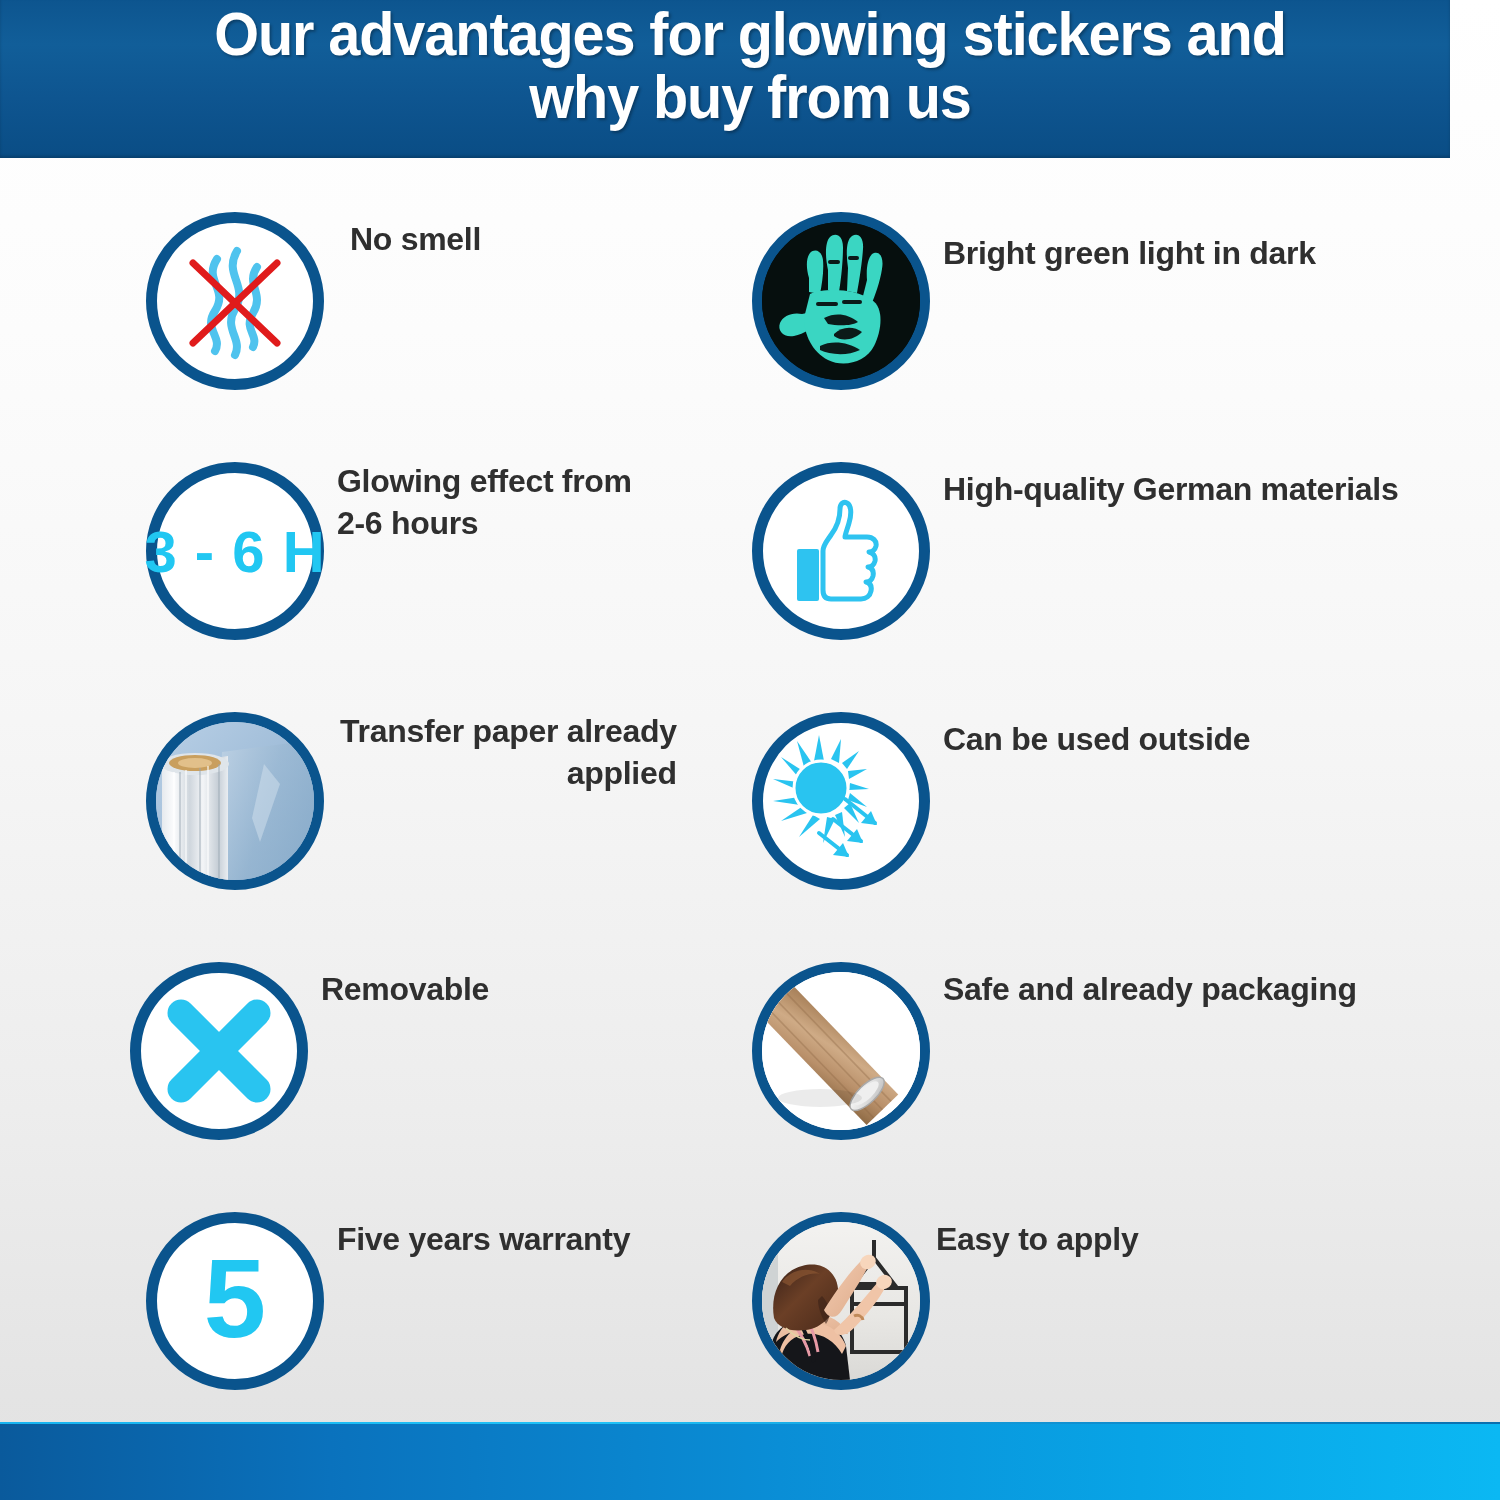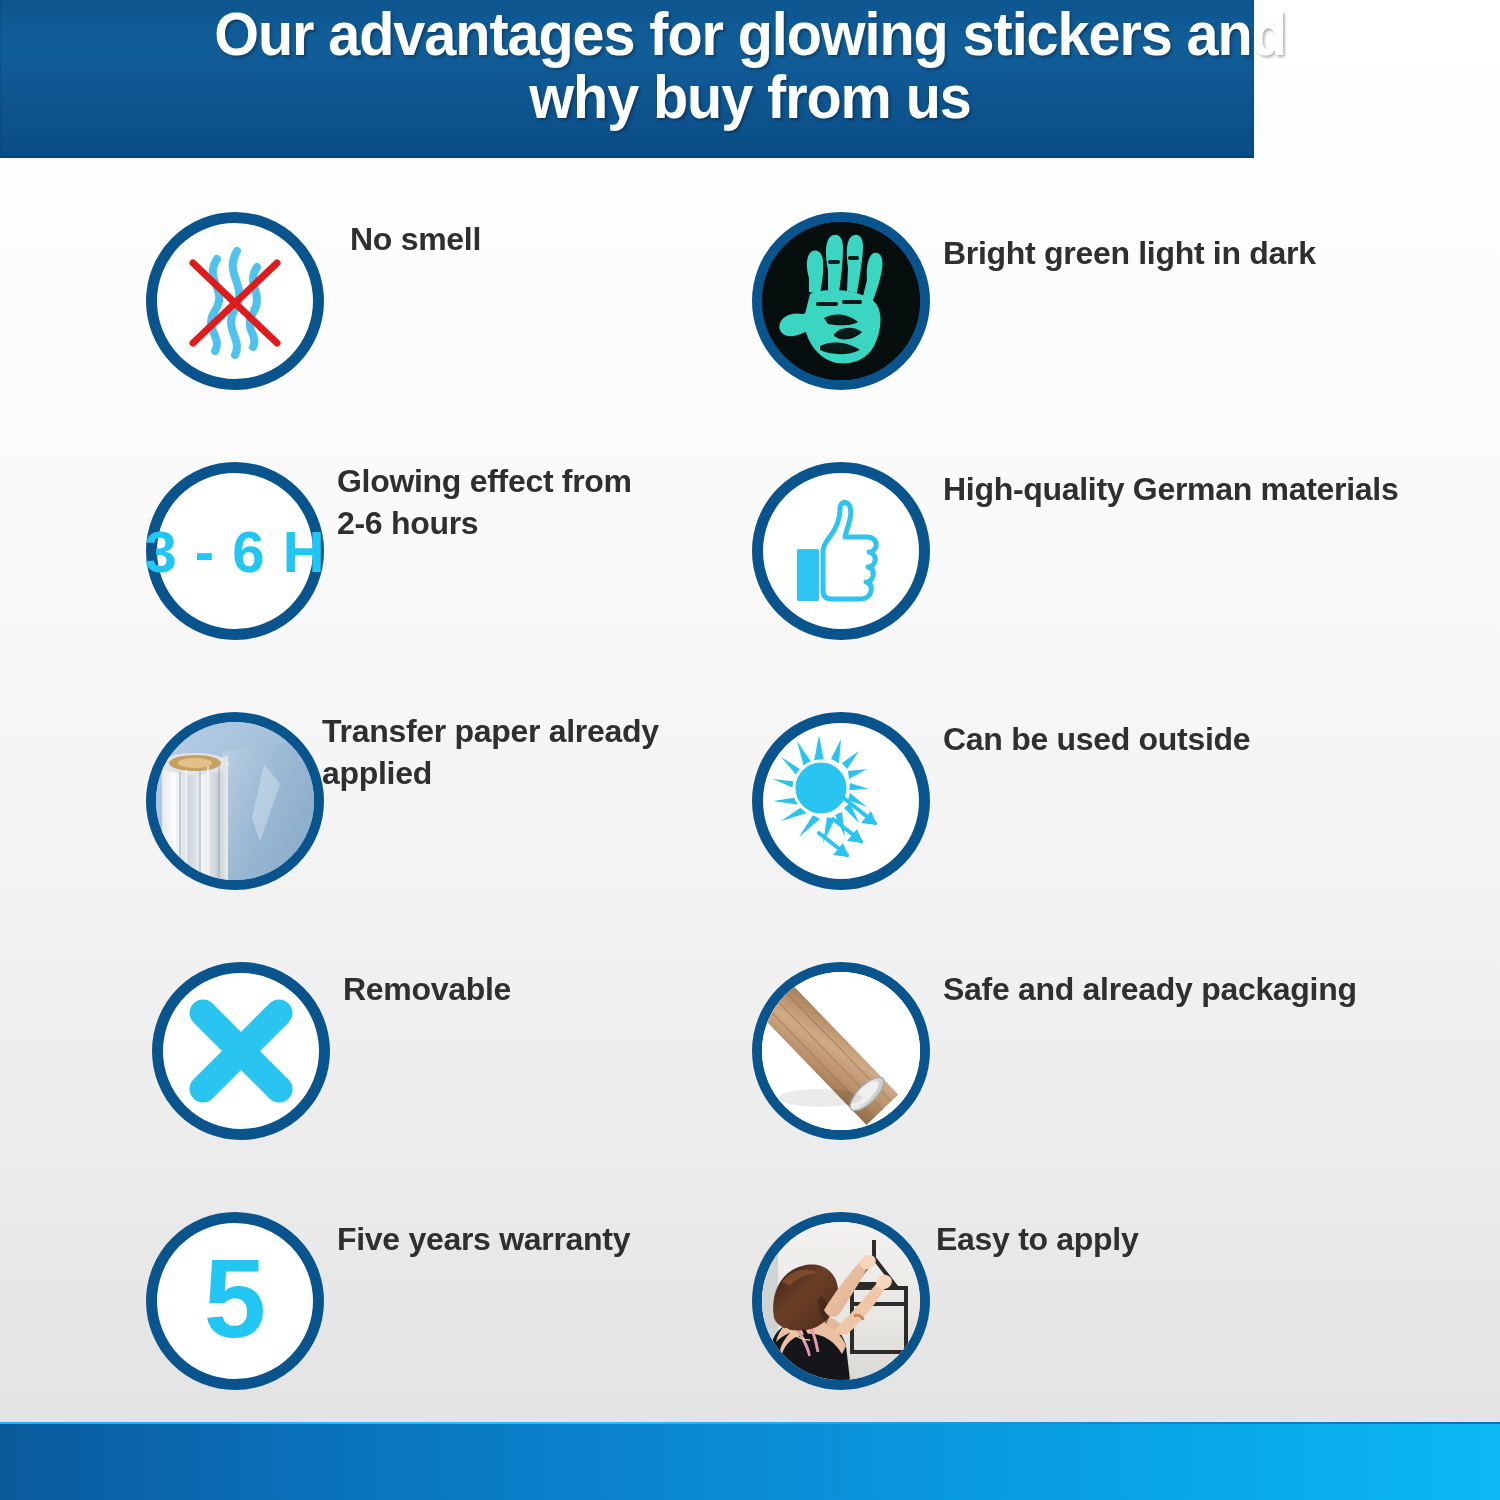--- a/index.html
+++ b/index.html
@@ -19,21 +19,21 @@
     width: 1500px;
     height: 1500px;
     background: linear-gradient(to bottom, #ffffff 0%, #fcfcfc 22%, #f6f6f6 48%, #ededed 74%, #e4e4e4 93%, #e2e2e2 100%);
     overflow: hidden;
   }
 
   
   #header-band {
     position: absolute;
     left: 0; top: 0;
-    width: 1254px;
+    width: 1450px;
     height: 158px;
     background: linear-gradient(to bottom, #0d558f 0%, #115e99 28%, #0e5590 62%, #0a4d85 100%);
     box-shadow: inset 0 -2px 3px rgba(0,0,0,0.18);
   }
   #header-title {
     position: absolute;
     left: 0; top: 2px;
     width: 1500px;
     text-align: center;
     color: #ffffff;
@@ -249,21 +249,21 @@
             <line x1="52" y1="44" x2="52" y2="158"></line>
           </g>
           <g stroke="#9aa6b2" stroke-opacity="0.45" stroke-width="2">
             <line x1="24" y1="50" x2="24" y2="158"></line>
             <line x1="44" y1="46" x2="44" y2="158"></line>
             <line x1="63" y1="42" x2="63" y2="158"></line>
           </g>
         </svg>
       </div>
     </div>
-    <div class="label" style="left:176px; top:-2px;">Transfer paper already
+    <div class="label" style="left:194px; top:-2px;text-align:right;">Transfer paper already
 applied</div>
   </div>
 
   <div class="feature" style="left:752px; top:712px; width:580px; height:178px;">
     <div class="badge">
       <div class="badge-inner">
         <svg viewBox="0 0 156 156" width="156" height="156">
           <g fill="#29c4f0">
             <path d="M56 12 L61 38 L51 38 Z"></path>
             <path d="M78 16 L76 40 L68 36 Z"></path>
@@ -291,21 +291,21 @@
             <path d="M114 102 L98 100 L108 88 Z"></path>
             <path d="M100 120 L84 118 L94 106 Z"></path>
             <path d="M86 134 L70 132 L80 120 Z"></path>
           </g>
         </svg>
       </div>
     </div>
     <div class="label" style="left:191px; top:6px;">Can be used outside</div>
   </div>
 
-  <div class="feature" style="left:152px; top:962px; width:560px; height:178px;">
+  <div class="feature" style="left:130px; top:962px; width:560px; height:178px;">
     <div class="badge">
       <div class="badge-inner">
         <svg viewBox="0 0 156 156" width="156" height="156">
           <g stroke="#29c4f0" stroke-width="27" stroke-linecap="round">
             <line x1="40" y1="40" x2="116" y2="116"></line>
             <line x1="116" y1="40" x2="40" y2="116"></line>
           </g>
         </svg>
       </div>
     </div>

